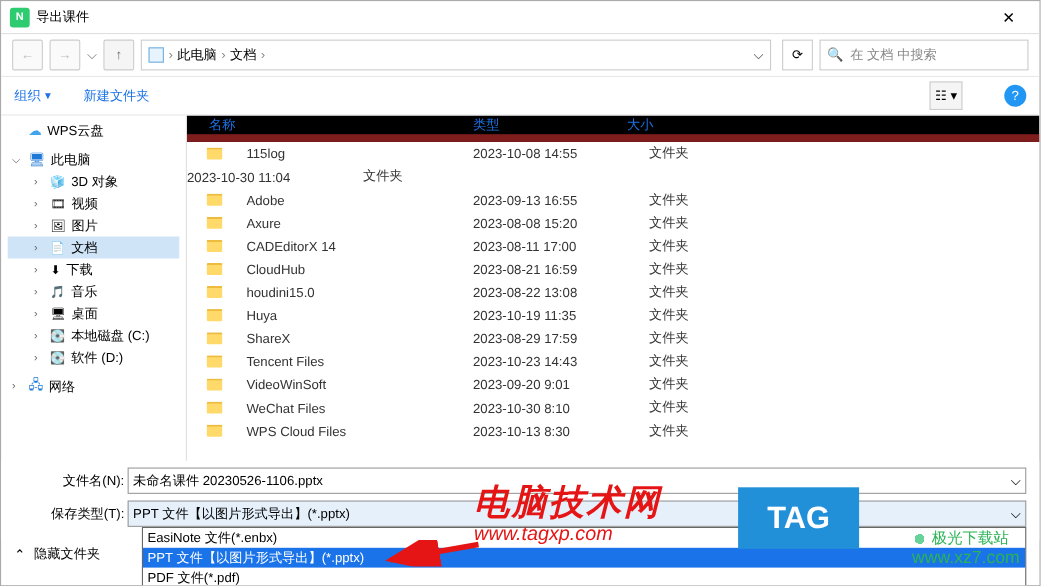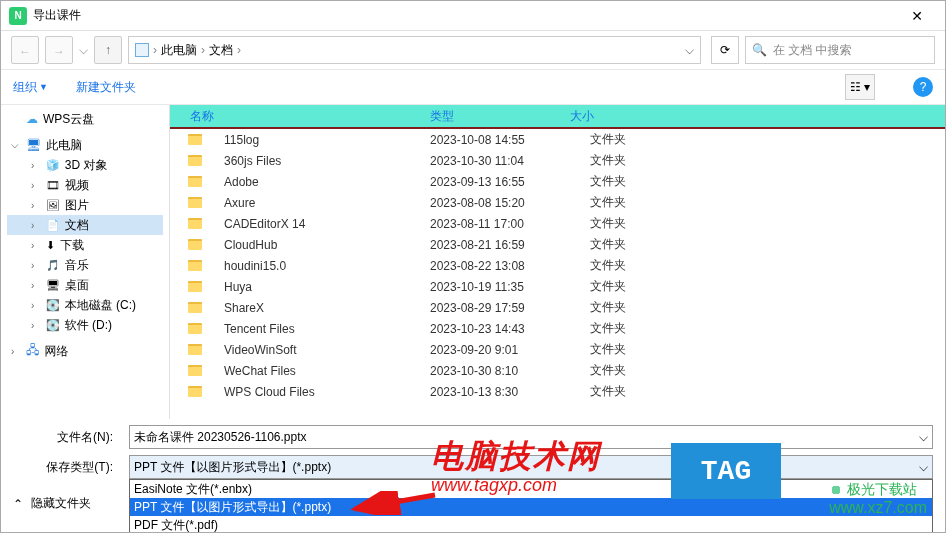--- a/index.html
+++ b/index.html
@@ -140,22 +140,22 @@
       cursor: pointer;
     }
     .tree-item.child { padding-left: 24px; }
     .tree-item.selected { background: #d0e4f7; }
     .chevron { width: 10px; color: #666; font-size: 10px; }
     .filepane { flex: 1; border-left: 1px solid #e0e0e0; overflow: hidden; position: relative; }
     .fp-header {
       height: 24px;
       display: flex;
       align-items: center;
-      border-bottom: 2px solid #7f1d1d;
-      background: #5eead4;
+      border-bottom: 7px solid #7f1d1d;
+      background: #000000;
       font-size: 12px;
       color: #1a73e8;
     }
     .col-name { width: 260px; padding-left: 20px; }
     .col-date { width: 160px; }
     .col-type { width: 140px; }
     .col-size { width: 100px; }
     .fp-list { overflow-y: auto; height: 290px; }
     .fp-row {
       height: 21px;
@@ -172,21 +172,21 @@
       border-radius: 1px;
     }
     .bottom {
       padding: 6px 12px;
       background: #fff;
     }
     .field-row {
       display: flex;
       align-items: center;
       margin-bottom: 6px;
-      gap: 16px;
+      gap: 3px;
     }
     .field-label { width: 100px; text-align: right; font-size: 12px; }
     .field-input {
       flex: 1;
       height: 24px;
       border: 1px solid #999;
       padding: 0 4px;
       font-size: 12px;
       display: flex;
       align-items: center;
@@ -251,21 +251,20 @@
       width: 110px; height: 56px;
       background: #2290d8;
       color: #fff;
       font-size: 28px;
       font-weight: bold;
       display: flex;
       align-items: center;
       justify-content: center;
       z-index: 21;
       pointer-events: none;
-      font-family: Liberation Mono, monospace;
     }
     .wm-site {
       position: absolute;
       top: 480px;
       right: 18px;
       font-size: 14px;
       color: #2ab455;
       z-index: 22;
       pointer-events: none;
     }
@@ -405,24 +404,20 @@
         <div class="fp-row">
     <div class="col-name">
             <span class="folder-ic"></span>
             <span>115log</span>
           </div>
     <div class="col-date">2023-10-08 14:55</div>
     <div class="col-type">文件夹</div>
     <div class="col-size"></div>
         </div>
         <div class="fp-row">
-    <div class="col-name">
-            <span class="folder-ic"></span>
-            <span>360js Files</span>
-          </div>
     <div class="col-date">2023-10-30 11:04</div>
     <div class="col-type">文件夹</div>
     <div class="col-size"></div>
         </div>
         <div class="fp-row">
     <div class="col-name">
             <span class="folder-ic"></span>
             <span>Adobe</span>
           </div>
     <div class="col-date">2023-09-13 16:55</div>

